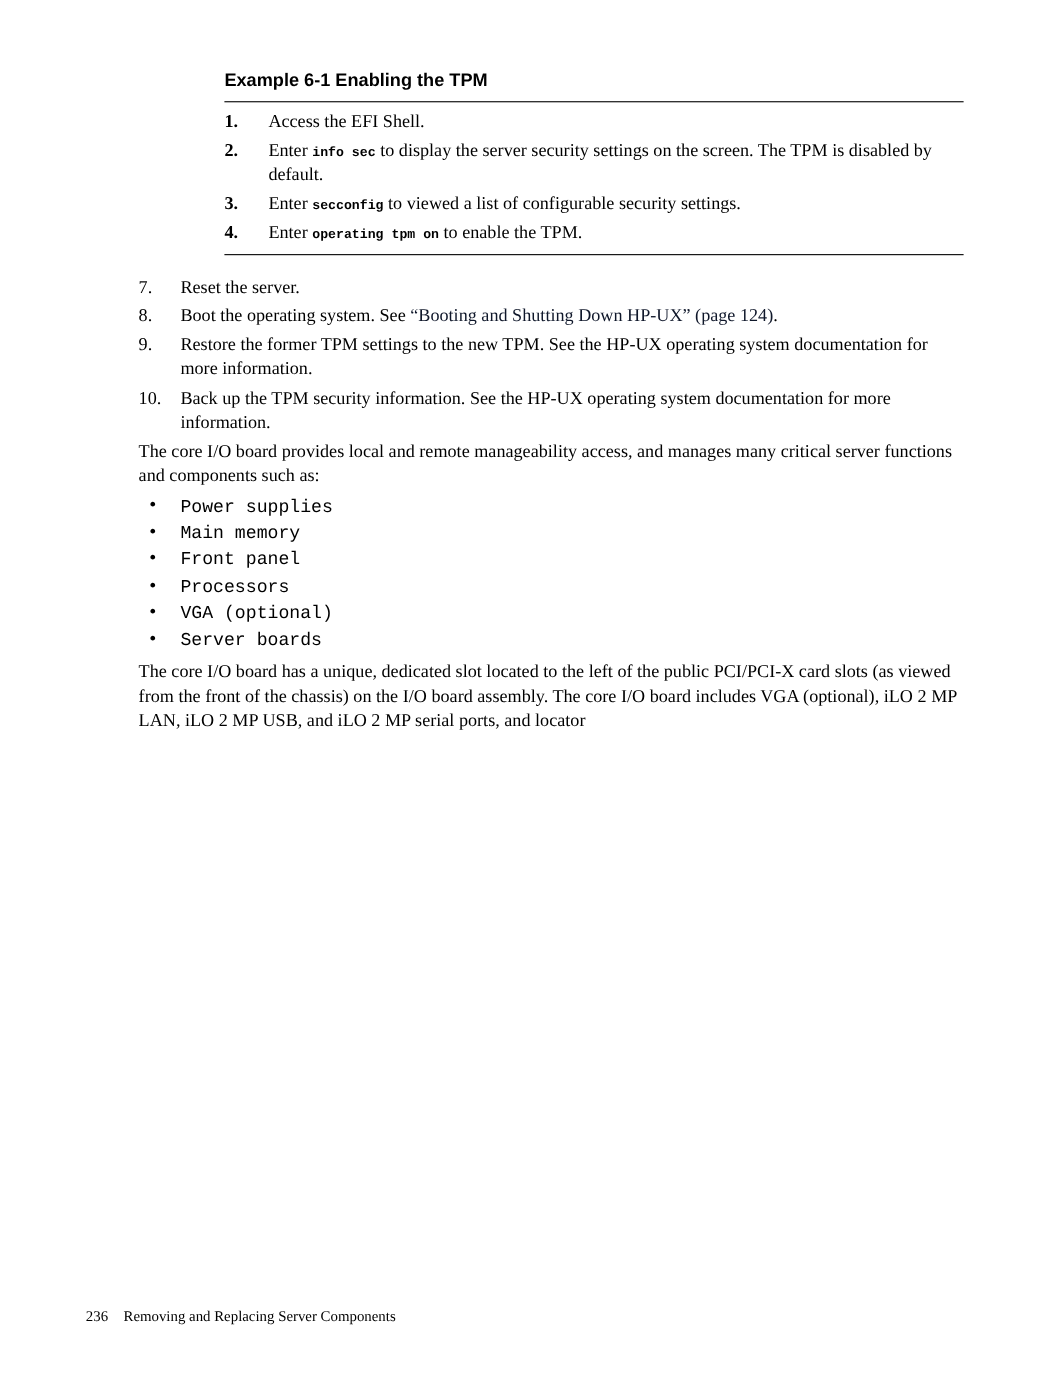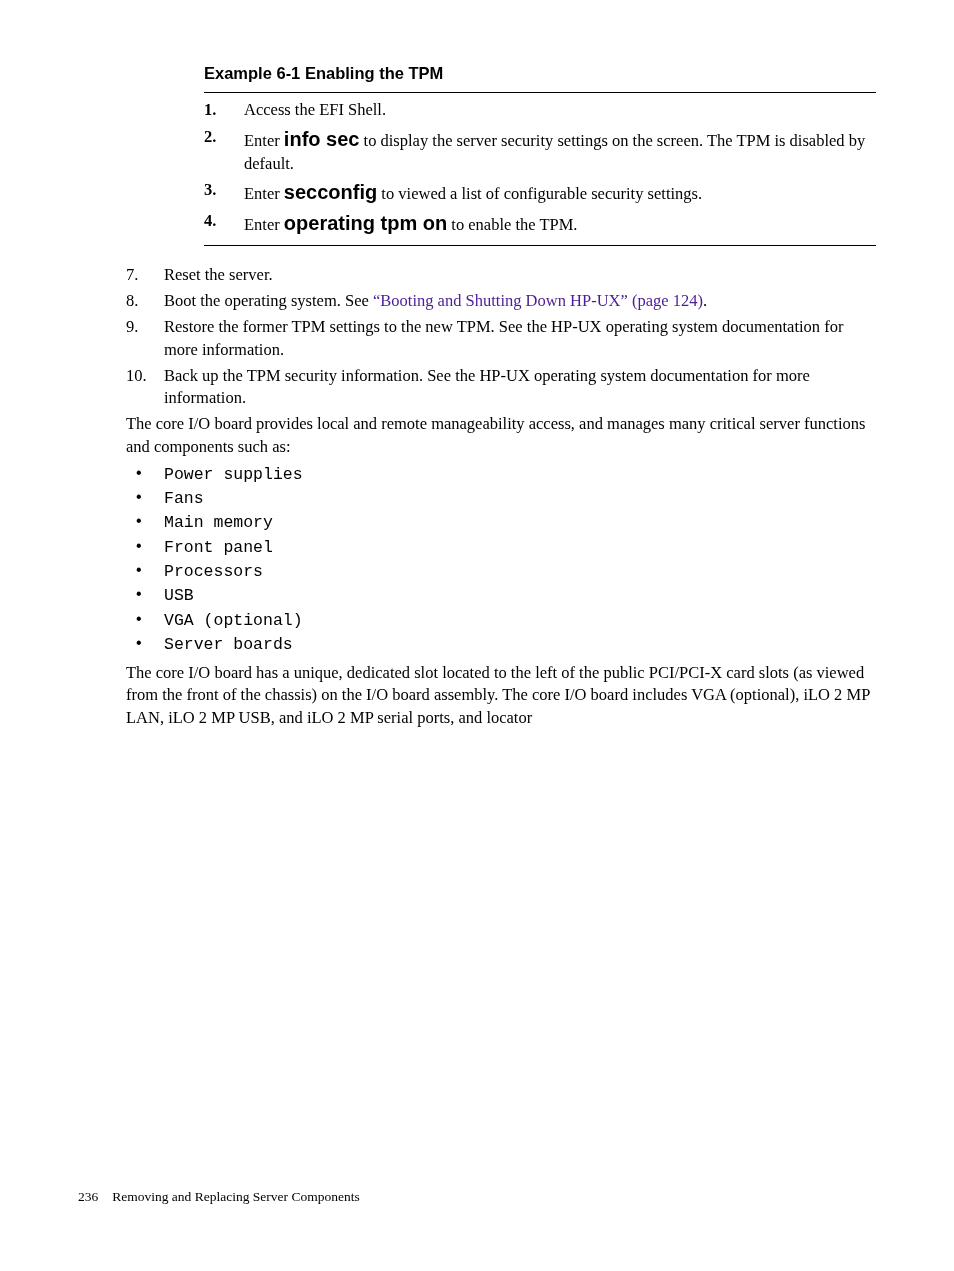--- a/index.html
+++ b/index.html
@@ -97,26 +97,26 @@
       padding-left: 38px;
       margin-bottom: 2px;
     }
     .bullet-list li::before {
       content: "•";
       position: absolute;
       left: 8px;
       font-size: 16px;
     }
     code.mono {
-      font-family: Liberation Sans, sans-serif;
+      font-family: Liberation Mono, monospace;
       font-weight: bold;
-      font-size: 20px;
+      font-size: 12px;
     }
     .link {
-      color: #4c1d95;
+      color: #0f172a;
     }
     .footer {
       position: absolute;
       bottom: 65px;
       left: 78px;
       font-size: 13.5px;
     }
     .footer .pn {
       margin-right: 14px;
     }
@@ -165,25 +165,23 @@
         <span class="num">10.</span>
         <span>Back up the TPM security information. See the HP-UX operating system documentation for more information.</span>
       </li>
     </ol>
 
 
     <p class="para">The core I/O board provides local and remote manageability access, and manages many critical server functions and components such as:</p>
 
     <ul class="bullet-list">
       <li><span>Power supplies</span></li>
-      <li><span>Fans</span></li>
       <li><span>Main memory</span></li>
       <li><span>Front panel</span></li>
       <li><span>Processors</span></li>
-      <li><span>USB</span></li>
       <li><span>VGA (optional)</span></li>
       <li><span>Server boards</span></li>
     </ul>
 
     <p class="para">The core I/O board has a unique, dedicated slot located to the left of the public PCI/PCI-X card slots (as viewed from the front of the chassis) on the I/O board assembly. The core I/O board includes VGA (optional), iLO 2 MP LAN, iLO 2 MP USB, and iLO 2 MP serial ports, and locator</p>
 
   </div>
 </div>
 
 <div class="footer">

